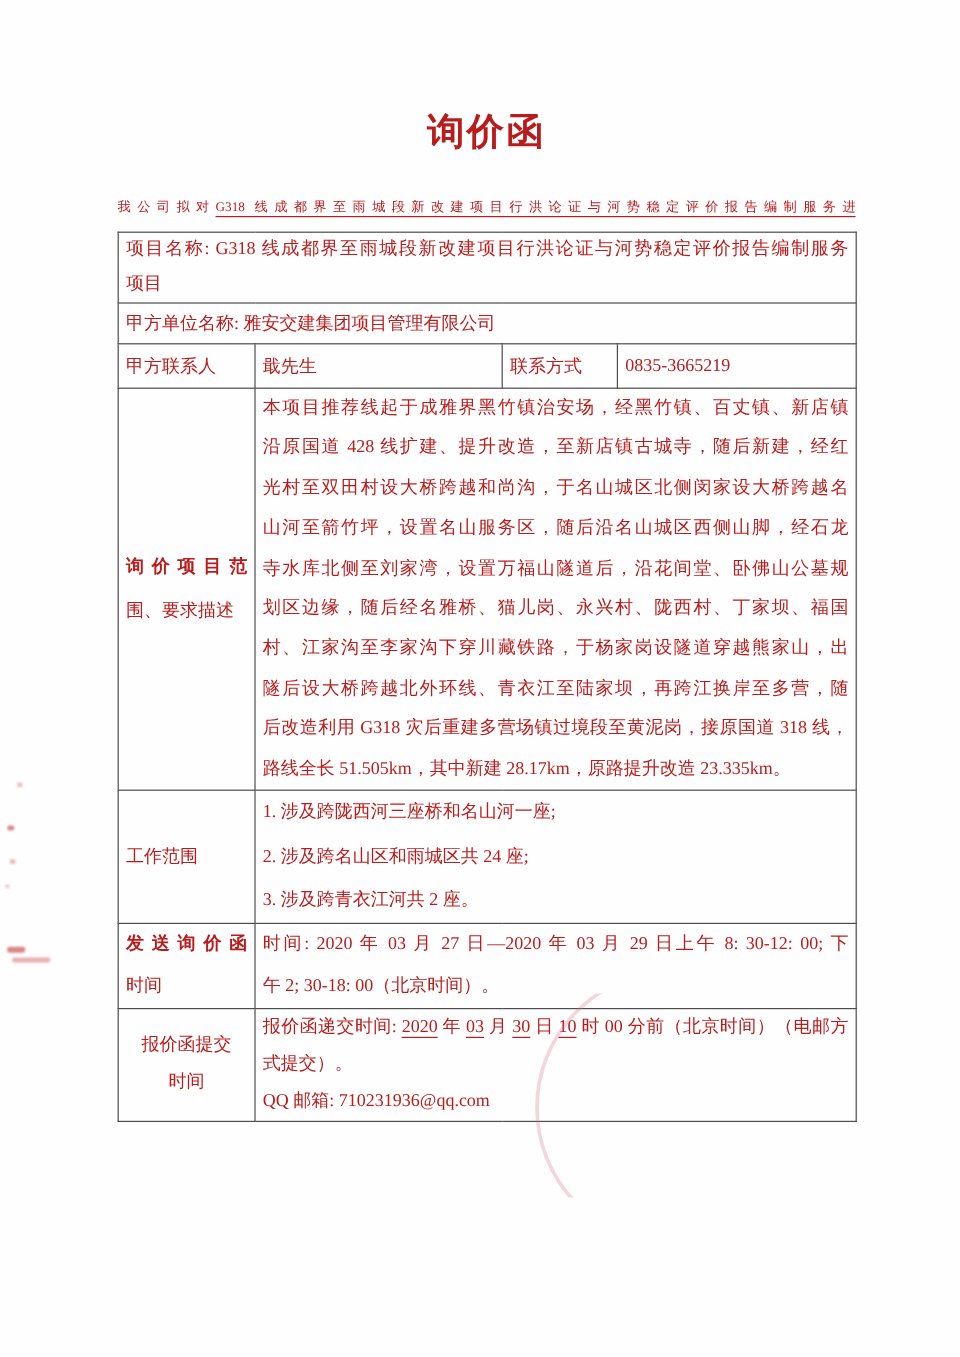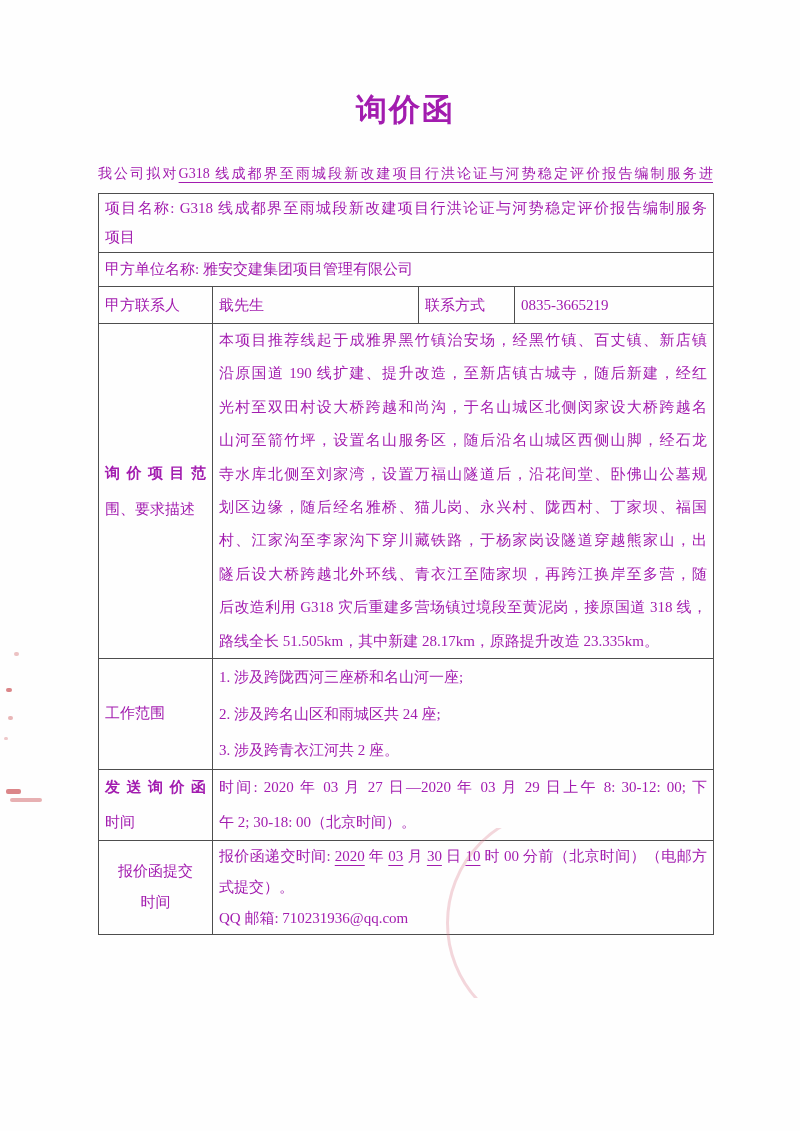--- a/index.html
+++ b/index.html
@@ -2,36 +2,36 @@
 <html><head>
 <meta charset="utf-8">
 <style>
   * { margin:0; padding:0; box-sizing:border-box; }
   html,body { background:#e8e8e8; }
   .page {
     position:relative;
     width:800px; height:1131px;
     margin:0 auto;
     background:#fefefe;
-    color:#a21caf;
+    color:#b91c1c;
     font-family:"Liberation Serif","DejaVu Serif",serif;
     overflow:hidden;
   }
   .content { position:absolute; left:98px; top:0; width:615px; }
   .doc-title {
     margin-top:88px;
     text-align:center;
     font-size:31px;
     font-weight:bold;
     letter-spacing:2px;
     line-height:44px;
   }
   .intro {
     margin-top:24px;
-    font-size:14px;
+    font-size:11px;
     line-height:35px;
   }
   .intro .line { text-align:justify; text-align-last:justify; }
   .u { text-decoration:underline; text-underline-offset:4px; }
 
   table.inq {
     margin-top:2px;
     width:615px;
     border-collapse:collapse;
     table-layout:fixed;
@@ -116,21 +116,21 @@
           <td class="lab">联系方式</td>
           <td class="val">0835-3665219</td>
         </tr>
         <tr class="r4">
           <td class="lab labj">
               <div class="line">询价项目范</div>
               <div class="line">围、要求描述</div>
             </td>
           <td colspan="3" class="val jfirst">
               <div class="line">本项目推荐线起于成雅界黑竹镇治安场，经黑竹镇、百丈镇、新店镇</div>
-              <div class="line">沿原国道 190 线扩建、提升改造，至新店镇古城寺，随后新建，经红</div>
+              <div class="line">沿原国道 428 线扩建、提升改造，至新店镇古城寺，随后新建，经红</div>
               <div class="line">光村至双田村设大桥跨越和尚沟，于名山城区北侧闵家设大桥跨越名</div>
               <div class="line">山河至箭竹坪，设置名山服务区，随后沿名山城区西侧山脚，经石龙</div>
               <div class="line">寺水库北侧至刘家湾，设置万福山隧道后，沿花间堂、卧佛山公墓规</div>
               <div class="line">划区边缘，随后经名雅桥、猫儿岗、永兴村、陇西村、丁家坝、福国</div>
               <div class="line">村、江家沟至李家沟下穿川藏铁路，于杨家岗设隧道穿越熊家山，出</div>
               <div class="line">隧后设大桥跨越北外环线、青衣江至陆家坝，再跨江换岸至多营，随</div>
               <div class="line">后改造利用 G318 灾后重建多营场镇过境段至黄泥岗，接原国道 318 线，</div>
               <div class="line">路线全长 51.505km，其中新建 28.17km，原路提升改造 23.335km。</div>
             </td>
         </tr>

